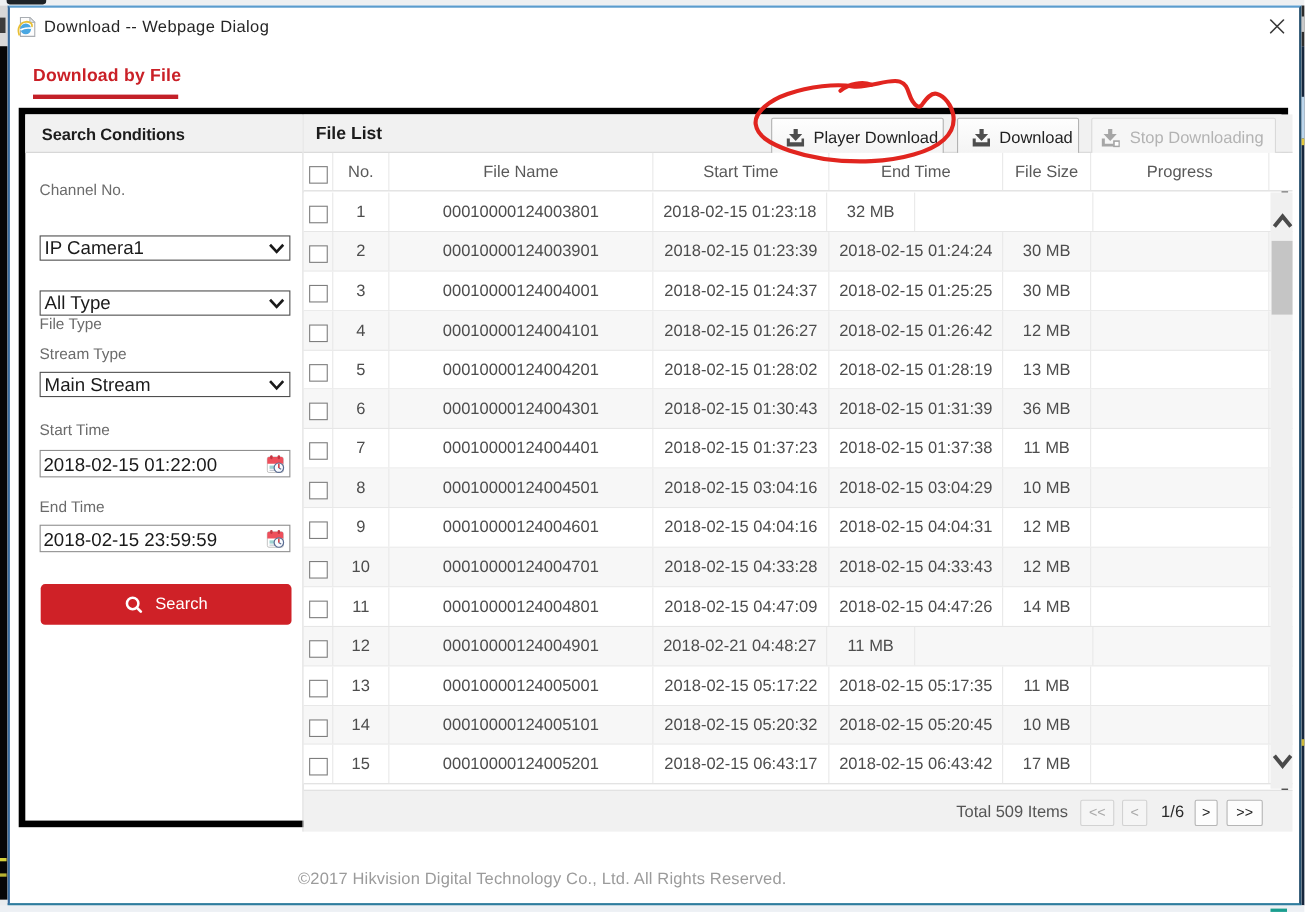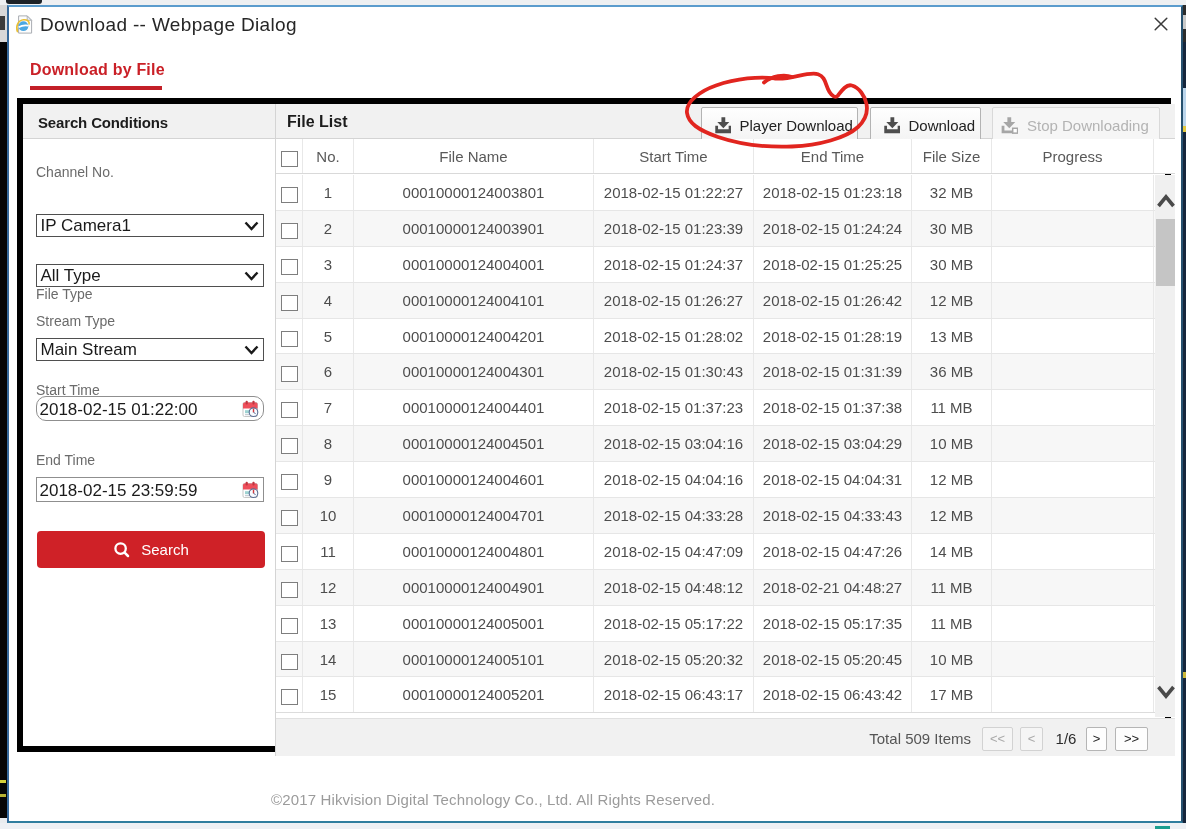--- a/index.html
+++ b/index.html
@@ -33,21 +33,21 @@
   
   .dialog {
     left:7px; top:5px; width:1176px; height:818px;
     background:#ffffff;
     border:2px solid #36699b;
     border-top-color:#5b9ccd;
     border-right-color:#27516f;
     border-bottom-color:#2f7d9e;
   }
   .titlebar-icon { left:6px; top:8px; width:18px; height:19px; }
-  .title-text { left:31px; top:9px; height:18px; line-height:18px; font-size:19px; color:#262626; letter-spacing:0.35px; white-space:nowrap; }
+  .title-text { left:31px; top:9px; height:18px; line-height:18px; font-size:15px; color:#262626; letter-spacing:0.35px; white-space:nowrap; }
   .close-btn { left:1143px; top:8px; width:18px; height:18px; cursor:pointer; }
 
   .tab-label { left:21px; top:54px; font-size:16px; font-weight:bold; color:#ca2027; letter-spacing:0.2px; white-space:nowrap; }
   .tab-underline { left:21px; top:79px; width:132px; height:4px; background:#c32028; }
 
   .outer-box { left:8px; top:91px; width:1154px; height:654px; border:6px solid #000000; background:#fff; }
 
   
   .left-header { left:0; top:0; width:252px; height:35px; background:#f1f1f1; border-bottom:1px solid #d4d4d4; }
   .left-header-title { left:15px; top:10px; font-size:15px; font-weight:bold; color:#1c1c1c; letter-spacing:-0.15px; white-space:nowrap; }
@@ -57,21 +57,21 @@
   .form-select { left:13px; width:228px; height:23px; border:1px solid #4f4f4f; background:#fff; }
   .form-select .sel-text { position:absolute; left:3.5px; top:1px; font-size:17px; color:#1a1a1a; white-space:nowrap; }
   .form-select .sel-arrow { position:absolute; right:4px; top:6px; width:15px; height:11px; }
   .form-input { left:13px; width:228px; height:25px; border:1px solid #8f8f8f; background:#fff; }
   .form-input .inp-text { position:absolute; left:2.5px; top:2.5px; font-size:17px; color:#1a1a1a; white-space:nowrap; }
   .form-input .inp-cal { position:absolute; right:4px; top:3px; width:17px; height:18px; }
 
   .lbl-channel { top:60px; } .sel-channel { top:86px;margin-top:24px; }
   .lbl-filetype { top:135px;margin-top:47px; } .sel-filetype { top:160px; }
   .lbl-streamtype { top:209px; } .sel-streamtype { top:234px; }
-  .lbl-starttime { top:278px; } .inp-starttime { top:292px;border-radius:10px; }
+  .lbl-starttime { top:278px; } .inp-starttime { top:305px; }
   .lbl-endtime { top:348px; } .inp-endtime { top:373px; }
 
   .search-btn {
     left:14px; top:427px; width:228px; height:37px;
     background:#cf2127; border-radius:4px; cursor:pointer;
     display:flex; align-items:center; justify-content:center;
   }
   .search-btn .search-label { color:#fff; font-size:15px; margin-left:10px; }
 
   
@@ -277,21 +277,20 @@
       <div class="cell col-last"></div>
     </div>
 
     <div class="abs tbody">
         <div class="trow">
           <div class="cell col-cb">
             <div class="checkbox"></div>
           </div>
           <div class="cell col-no td">1</div>
           <div class="cell col-name td">00010000124003801</div>
-          <div class="cell col-start td">2018-02-15 01:22:27</div>
           <div class="cell col-end td">2018-02-15 01:23:18</div>
           <div class="cell col-size td">32 MB</div>
           <div class="cell col-prog td"></div>
           <div class="cell col-last"></div>
         </div>
         <div class="trow alt">
           <div class="cell col-cb">
             <div class="checkbox"></div>
           </div>
           <div class="cell col-no td">2</div>
@@ -409,21 +408,20 @@
           <div class="cell col-size td">14 MB</div>
           <div class="cell col-prog td"></div>
           <div class="cell col-last"></div>
         </div>
         <div class="trow alt">
           <div class="cell col-cb">
             <div class="checkbox"></div>
           </div>
           <div class="cell col-no td">12</div>
           <div class="cell col-name td">00010000124004901</div>
-          <div class="cell col-start td">2018-02-15 04:48:12</div>
           <div class="cell col-end td">2018-02-21 04:48:27</div>
           <div class="cell col-size td">11 MB</div>
           <div class="cell col-prog td"></div>
           <div class="cell col-last"></div>
         </div>
         <div class="trow">
           <div class="cell col-cb">
             <div class="checkbox"></div>
           </div>
           <div class="cell col-no td">13</div>

